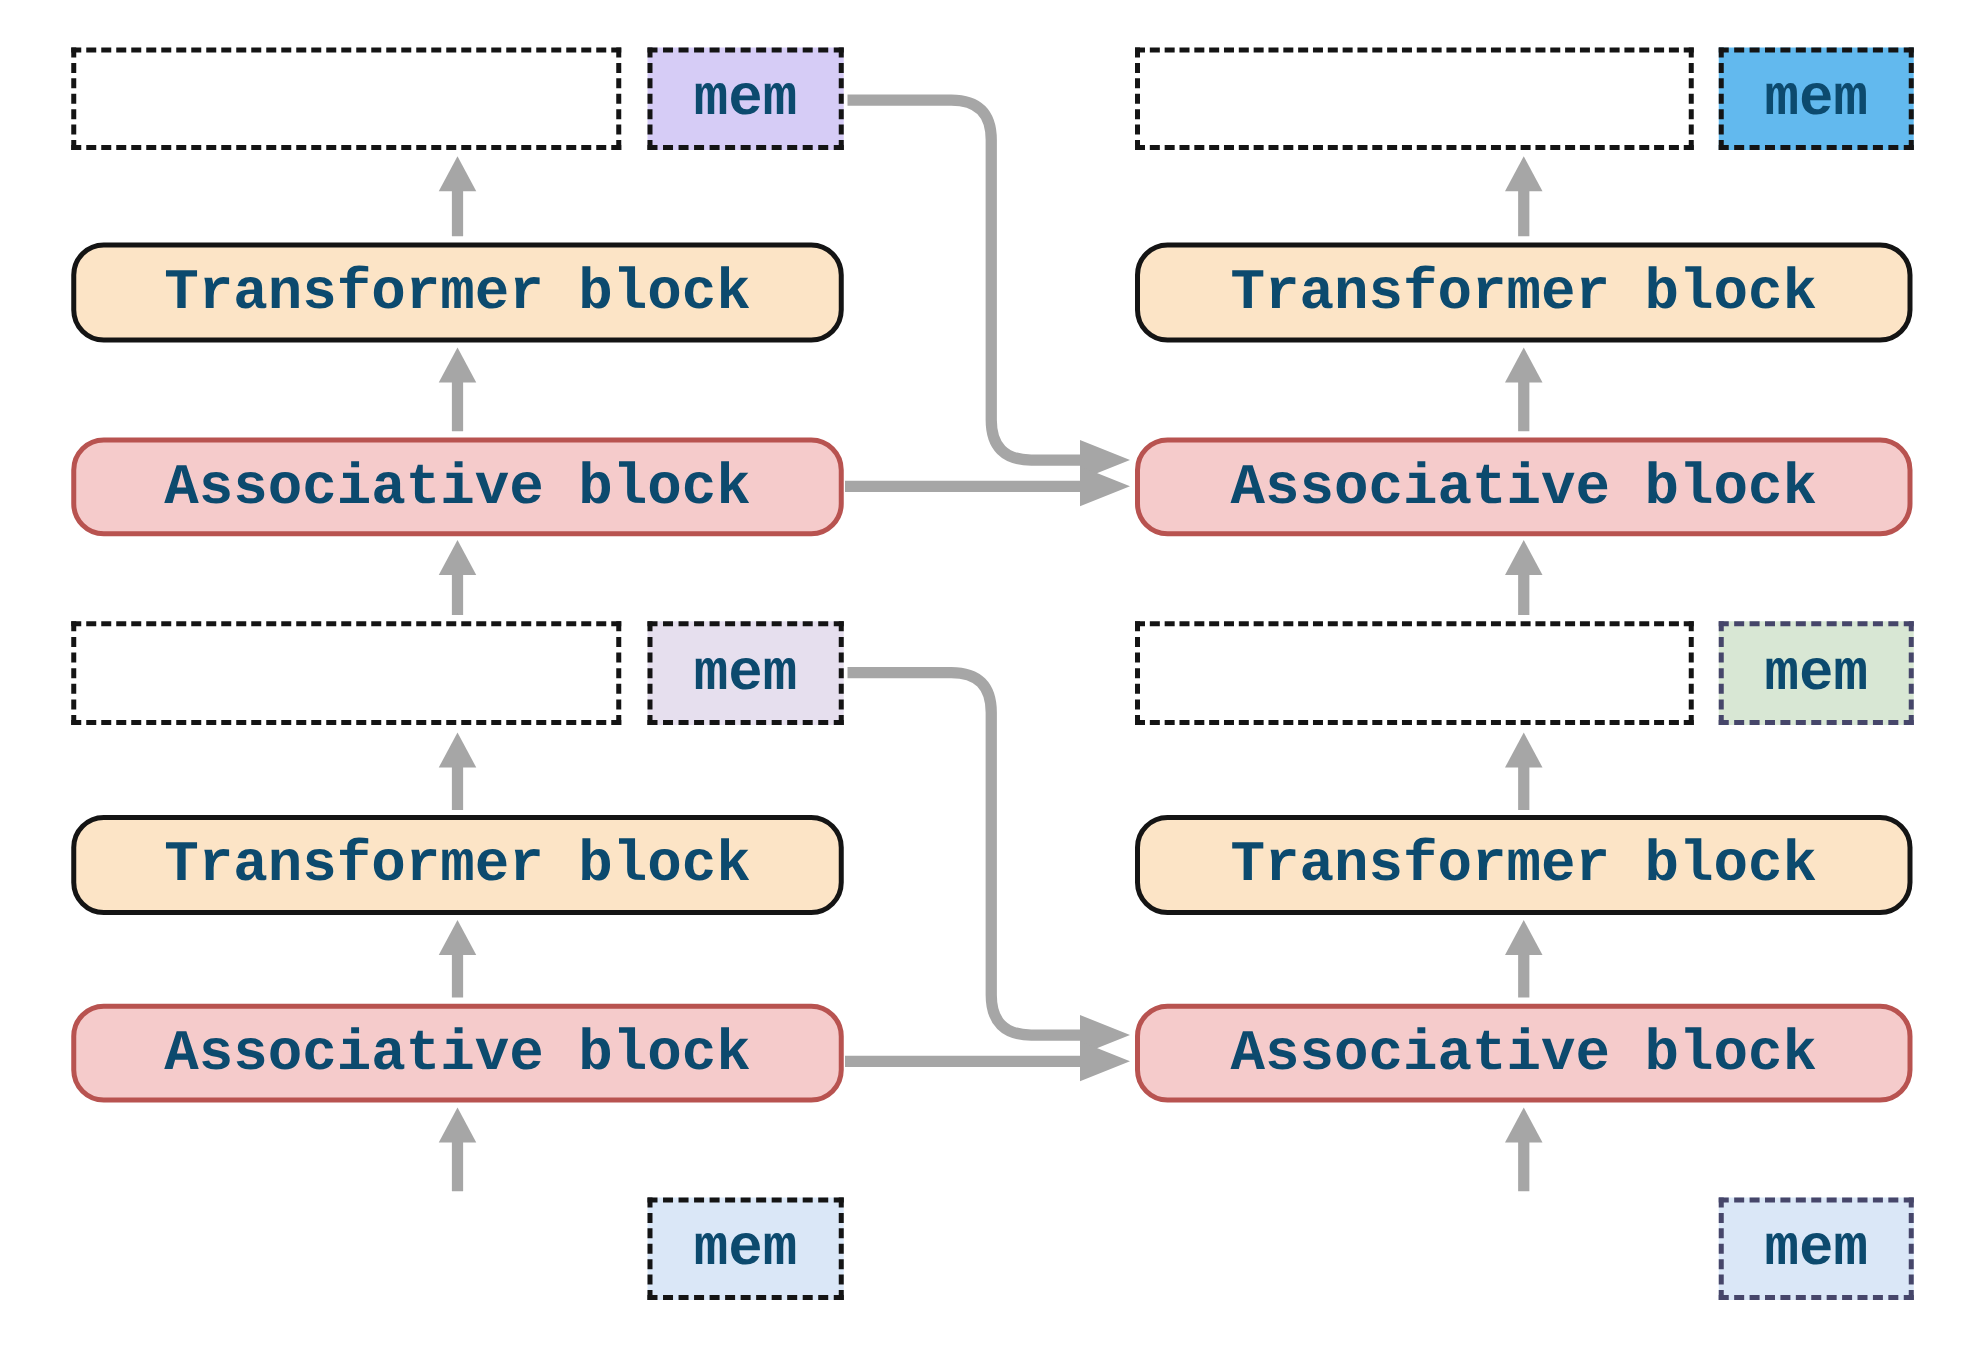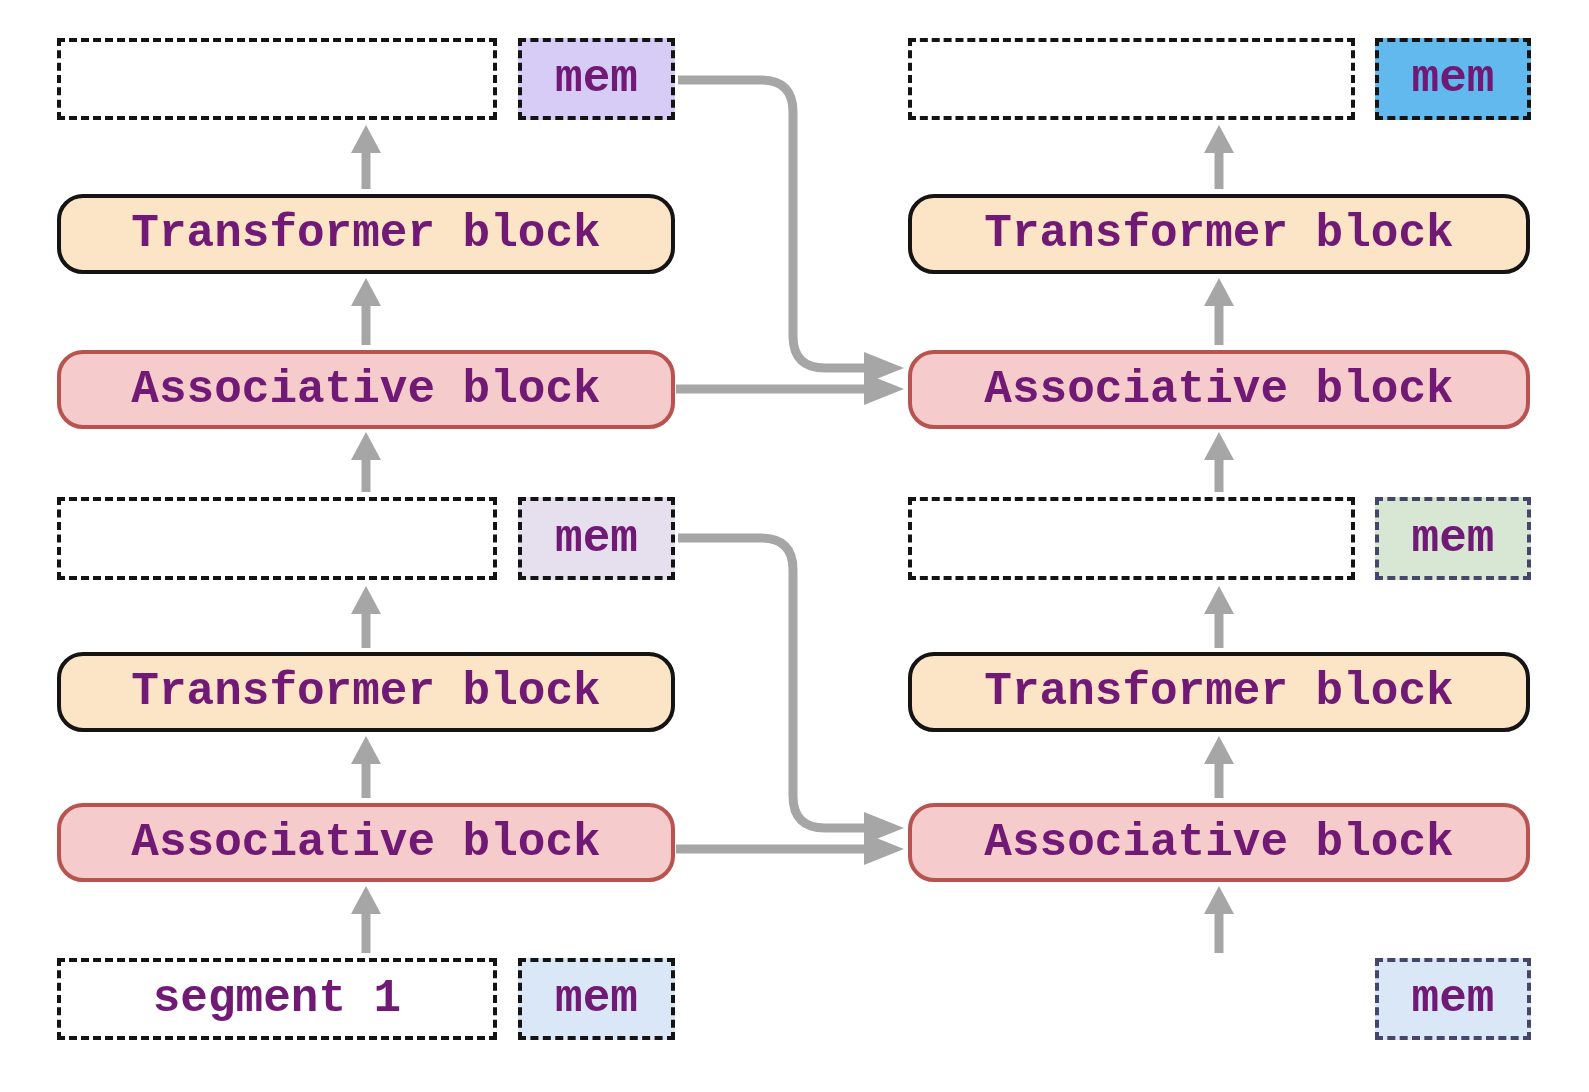--- a/index.html
+++ b/index.html
@@ -12,21 +12,21 @@
     overflow: hidden;
   }
   .box {
     position: absolute;
     box-sizing: border-box;
     display: flex;
     align-items: center;
     justify-content: center;
     font-weight: 700;
     font-size: 46px;
-    color: #701a75;
+    color: #0c4a6e;
     letter-spacing: 0px;
     white-space: nowrap;
   }
   .dashed {
     border: 4px dashed #141414;
     background: #ffffff;
   }
   .mem {
     border: 4px dashed #141414;
   }
@@ -126,21 +126,20 @@
 
   <div class="box solid" style="left: 57px; top: 350px; width: 618px; height: 79px; background-color: rgb(245, 203, 203); border-color: rgb(184, 83, 80);">Associative block</div>
 
   <div class="box dashed" style="left:57px; top:497px; width:440px; height:83px;"></div>
   <div class="box mem" style="left: 518px; top: 497px; width: 157px; height: 83px; background-color: rgb(230, 223, 238); border-color: rgb(20, 20, 20);">mem</div>
 
   <div class="box solid" style="left: 57px; top: 652px; width: 618px; height: 80px; background-color: rgb(252, 228, 198); border-color: rgb(20, 20, 20);">Transformer block</div>
 
   <div class="box solid" style="left: 57px; top: 803px; width: 618px; height: 79px; background-color: rgb(245, 203, 203); border-color: rgb(184, 83, 80);">Associative block</div>
 
-  <div class="box dashed" style="left:57px; top:958px; width:440px; height:82px;">segment 1</div>
   <div class="box mem" style="left: 518px; top: 958px; width: 157px; height: 82px; background-color: rgb(218, 231, 247); border-color: rgb(20, 20, 20);">mem</div>
 
   <div class="box dashed" style="left:908px; top:38px; width:447px; height:82px;"></div>
   <div class="box mem" style="left: 1375px; top: 38px; width: 156px; height: 82px; background-color: rgb(98, 185, 238); border-color: rgb(20, 20, 20);">mem</div>
 
   <div class="box solid" style="left: 908px; top: 194px; width: 622px; height: 80px; background-color: rgb(252, 228, 198); border-color: rgb(20, 20, 20);">Transformer block</div>
 
   <div class="box solid" style="left: 908px; top: 350px; width: 622px; height: 79px; background-color: rgb(245, 203, 203); border-color: rgb(184, 83, 80);">Associative block</div>
 
   <div class="box dashed" style="left:908px; top:497px; width:447px; height:83px;"></div>

